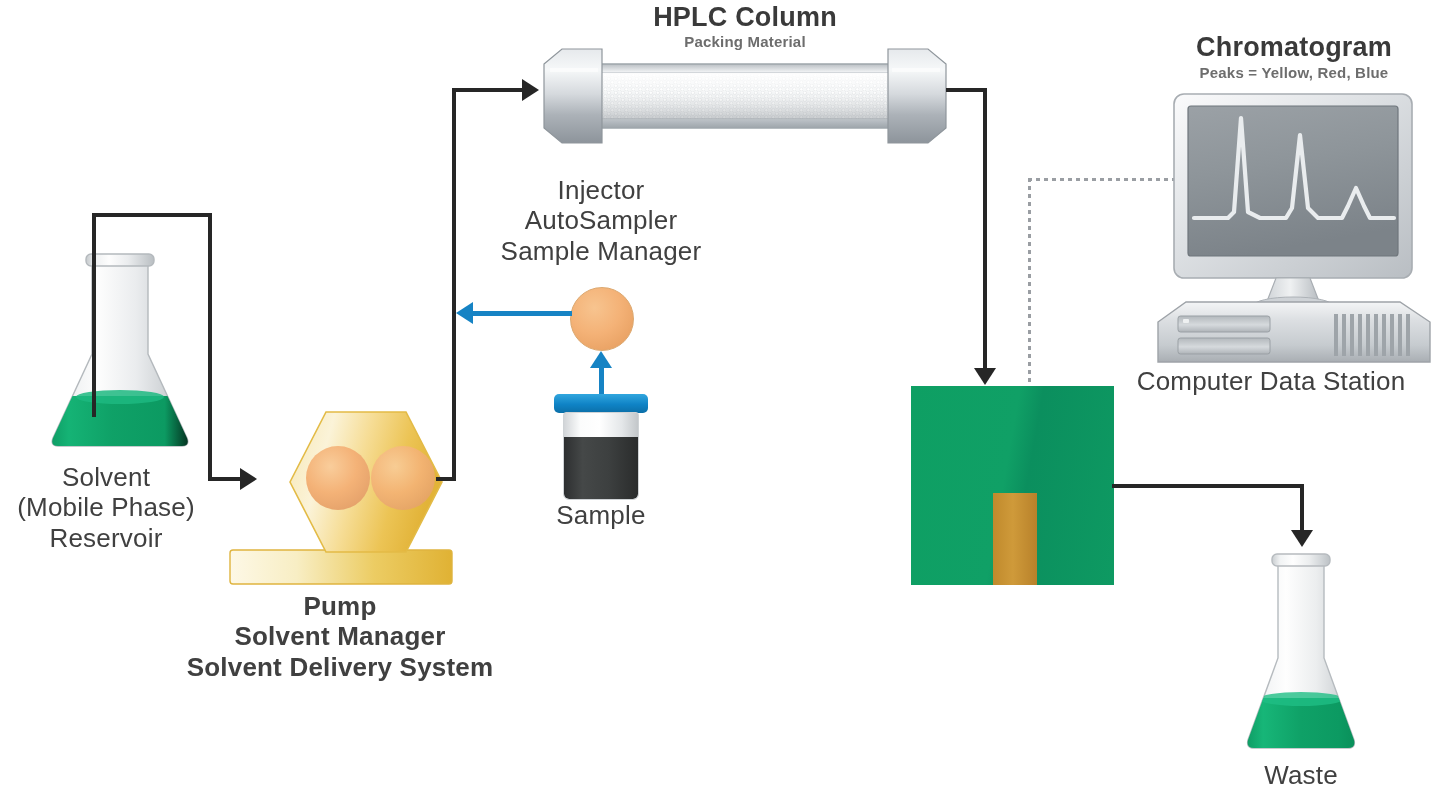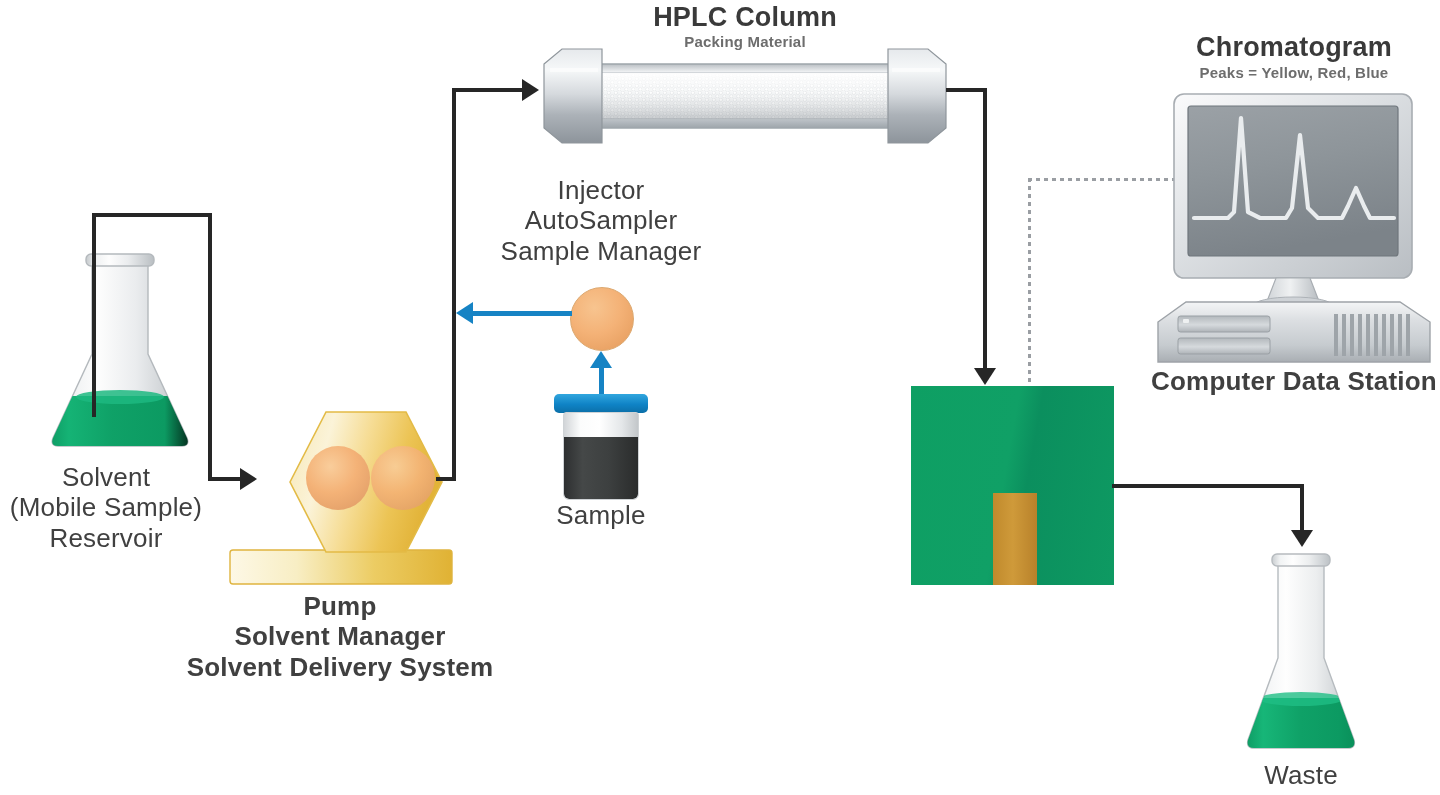--- a/index.html
+++ b/index.html
@@ -170,21 +170,21 @@
 
       <g clip-path="url(#flaskClip)">
         <rect x="0" y="150" width="160" height="56" fill="url(#liqG)"></rect>
         <ellipse cx="80" cy="151" rx="44" ry="7" fill="#1db880" opacity="0.85"></ellipse>
       </g>
 
       <rect x="46" y="8" width="68" height="12" rx="5" fill="url(#glassG)" stroke="#b4b9bd" stroke-width="1.4"></rect>
     </svg>
   </div>
   <div class="lbl big" style="left:0px; top:462px; width:212px;">Solvent
-(Mobile Sample)
+(Mobile Phase)
 Reservoir</div>
 
   <div class="vline" style="left:92px; top:213px; height:204px;"></div>
   <div class="hline" style="left:92px; top:213px; width:120px;"></div>
   <div class="vline" style="left:208px; top:213px; height:268px;"></div>
   <div class="hline" style="left:208px; top:477px; width:34px;"></div>
   <div class="arrow-r" style="left:240px; top:468px;"></div>
 
   <div class="pump" style="left:228px; top:400px; width:236px; height:190px;">
     <svg width="236" height="190" viewBox="0 0 236 190">
@@ -401,15 +401,15 @@
         <rect x="210" y="224" width="4" height="42" fill="#9ea4a9"></rect>
         <rect x="218" y="224" width="4" height="42" fill="#9ea4a9"></rect>
         <rect x="226" y="224" width="4" height="42" fill="#9ea4a9"></rect>
         <rect x="234" y="224" width="4" height="42" fill="#9ea4a9"></rect>
         <rect x="242" y="224" width="4" height="42" fill="#9ea4a9"></rect>
         <rect x="250" y="224" width="4" height="42" fill="#9ea4a9"></rect>
         <rect x="258" y="224" width="4" height="42" fill="#9ea4a9"></rect>
       </g>
     </svg>
   </div>
-  <div class="lbl big" style="left:1148px; top:366px; width:292px;font-weight:bold;">Computer Data Station</div>
+  <div class="lbl big" style="left:1125px; top:366px; width:292px;">Computer Data Station</div>
 
 </div>
 
 </body></html>

